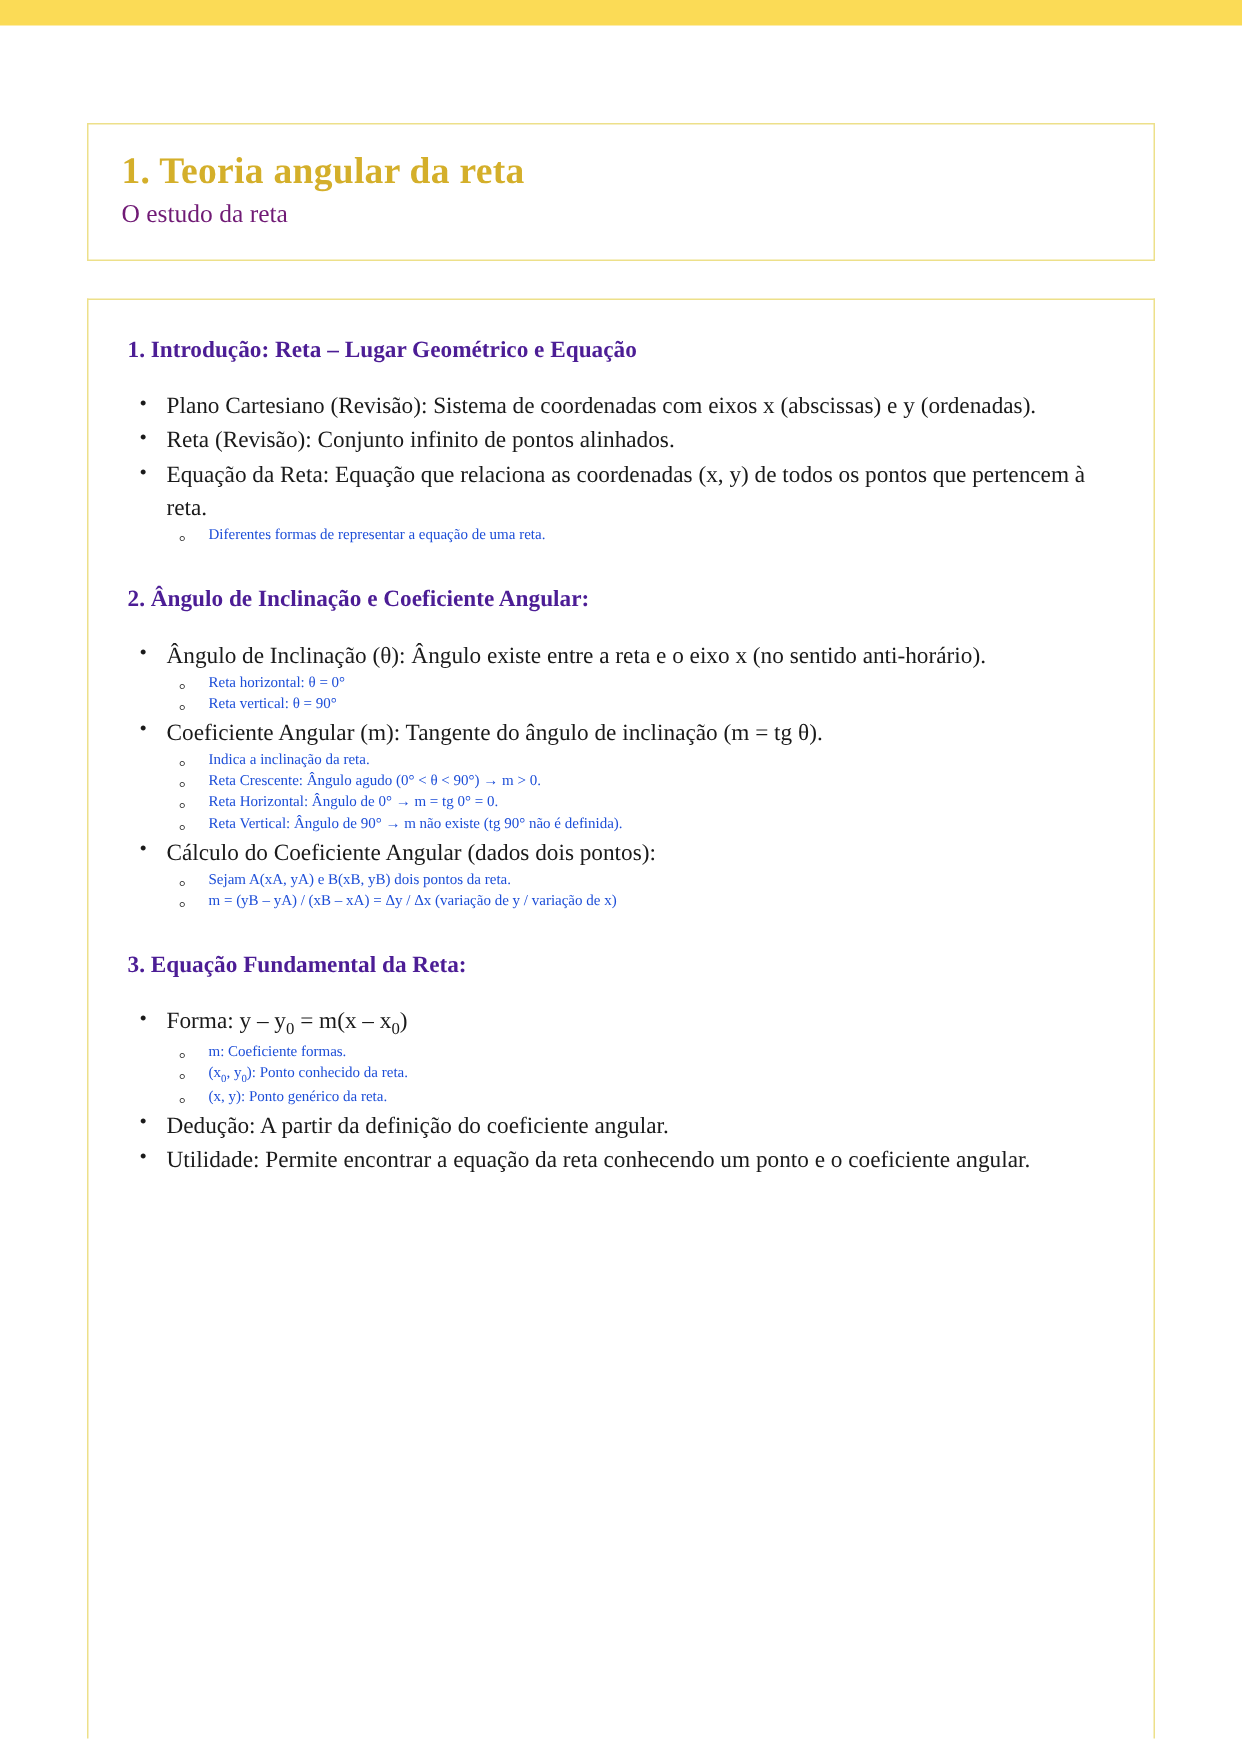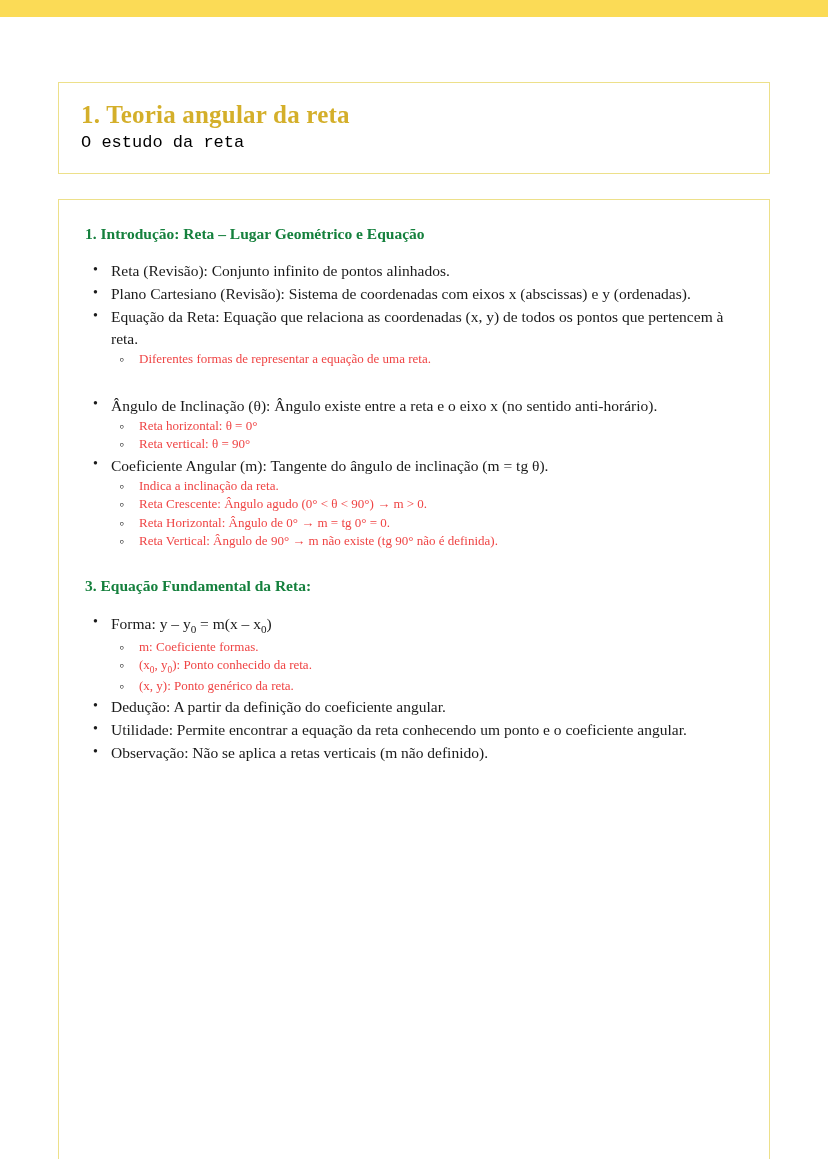--- a/index.html
+++ b/index.html
@@ -37,44 +37,43 @@
   .doc-title {
     font-size: 25px;
     font-weight: bold;
     color: #D4AF2A;
     letter-spacing: 0.2px;
     line-height: 1.15;
     margin: 0;
   }
   .doc-subtitle {
     font-size: 17px;
-    color: #000000;
+    color: #701a75;
     margin: 3px 0 0 0;
     line-height: 1.2;
-    font-family: Liberation Mono, monospace;
   }
 
   
   .content-card {
     margin-top: 25px;
     border: 1px solid #EDE08A;
     border-bottom: none;
     background: #ffffff;
     padding: 24px 26px 40px 26px;
     box-sizing: border-box;
     min-height: 960px;
   }
 
   .section { margin: 0; }
   .section + .section { margin-top: 26px; }
 
   .section-heading {
     font-size: 15.5px;
     font-weight: bold;
-    color: #15803d;
+    color: #4c1d95;
     margin: 0 0 16px 0;
     line-height: 1.3;
   }
 
   ul.lvl1 {
     list-style: none;
     margin: 0;
     padding: 0;
   }
   ul.lvl1 > li {
@@ -95,22 +94,22 @@
   }
 
   ul.lvl2 {
     list-style: none;
     margin: 0;
     padding: 0;
   }
   ul.lvl2 > li {
     position: relative;
     padding-left: 28px;
-    font-size: 13px;
-    color: #ef4444;
+    font-size: 10px;
+    color: #1d4ed8;
     line-height: 1.42;
   }
   ul.lvl2 > li::before {
     content: "\25E6";
     position: absolute;
     left: 8px;
     top: 0;
     font-size: 14px;
     color: #1a1a1a;
   }
@@ -129,50 +128,54 @@
   <div class="title-card">
     <h1 class="doc-title">1. Teoria angular da reta</h1>
     <p class="doc-subtitle">O estudo da reta</p>
   </div>
 
   <div class="content-card">
     <div id="sections-root">
         <div class="section">
           <div class="section-heading">1. Introdução: Reta – Lugar Geométrico e Equação</div>
           <ul class="lvl1">
+            <li><span class="li-text">Plano Cartesiano (Revisão): Sistema de coordenadas com eixos x (abscissas) e y (ordenadas).</span></li>
             <li><span class="li-text">Reta (Revisão): Conjunto infinito de pontos alinhados.</span></li>
-            <li><span class="li-text">Plano Cartesiano (Revisão): Sistema de coordenadas com eixos x (abscissas) e y (ordenadas).</span></li>
             <li><span class="li-text">Equação da Reta: Equação que relaciona as coordenadas (x, y) de todos os pontos que pertencem à reta.</span><ul class="lvl2">
                 <li><span class="li-text math">Diferentes formas de representar a equação de uma reta.</span></li>
               </ul></li>
           </ul>
         </div>
         <div class="section">
+          <div class="section-heading">2. Ângulo de Inclinação e Coeficiente Angular:</div>
           <ul class="lvl1">
             <li><span class="li-text">Ângulo de Inclinação (θ): Ângulo existe entre a reta e o eixo x (no sentido anti-horário).</span><ul class="lvl2">
                 <li><span class="li-text math">Reta horizontal: θ = 0°</span></li>
                 <li><span class="li-text math">Reta vertical: θ = 90°</span></li>
               </ul></li>
             <li><span class="li-text">Coeficiente Angular (m): Tangente do ângulo de inclinação (m = tg θ).</span><ul class="lvl2">
                 <li><span class="li-text math">Indica a inclinação da reta.</span></li>
                 <li><span class="li-text math">Reta Crescente: Ângulo agudo (0° &lt; θ &lt; 90°) → m &gt; 0.</span></li>
                 <li><span class="li-text math">Reta Horizontal: Ângulo de 0° → m = tg 0° = 0.</span></li>
                 <li><span class="li-text math">Reta Vertical: Ângulo de 90° → m não existe (tg 90° não é definida).</span></li>
+              </ul></li>
+            <li><span class="li-text">Cálculo do Coeficiente Angular (dados dois pontos):</span><ul class="lvl2">
+                <li><span class="li-text math">Sejam A(xA, yA) e B(xB, yB) dois pontos da reta.</span></li>
+                <li><span class="li-text math">m = (yB – yA) / (xB – xA) = Δy / Δx (variação de y / variação de x)</span></li>
               </ul></li>
           </ul>
         </div>
         <div class="section">
           <div class="section-heading">3. Equação Fundamental da Reta:</div>
           <ul class="lvl1">
             <li><span class="li-text">Forma: y – y<sub>0</sub> = m(x – x<sub>0</sub>)</span><ul class="lvl2">
                 <li><span class="li-text math">m: Coeficiente formas.</span></li>
                 <li><span class="li-text math">(x<sub>0</sub>, y<sub>0</sub>): Ponto conhecido da reta.</span></li>
                 <li><span class="li-text math">(x, y): Ponto genérico da reta.</span></li>
               </ul></li>
             <li><span class="li-text">Dedução: A partir da definição do coeficiente angular.</span></li>
             <li><span class="li-text">Utilidade: Permite encontrar a equação da reta conhecendo um ponto e o coeficiente angular.</span></li>
-            <li><span class="li-text">Observação: Não se aplica a retas verticais (m não definido).</span></li>
           </ul>
         </div>
       </div>
   </div>
 
 </div>
 
 </body></html>

